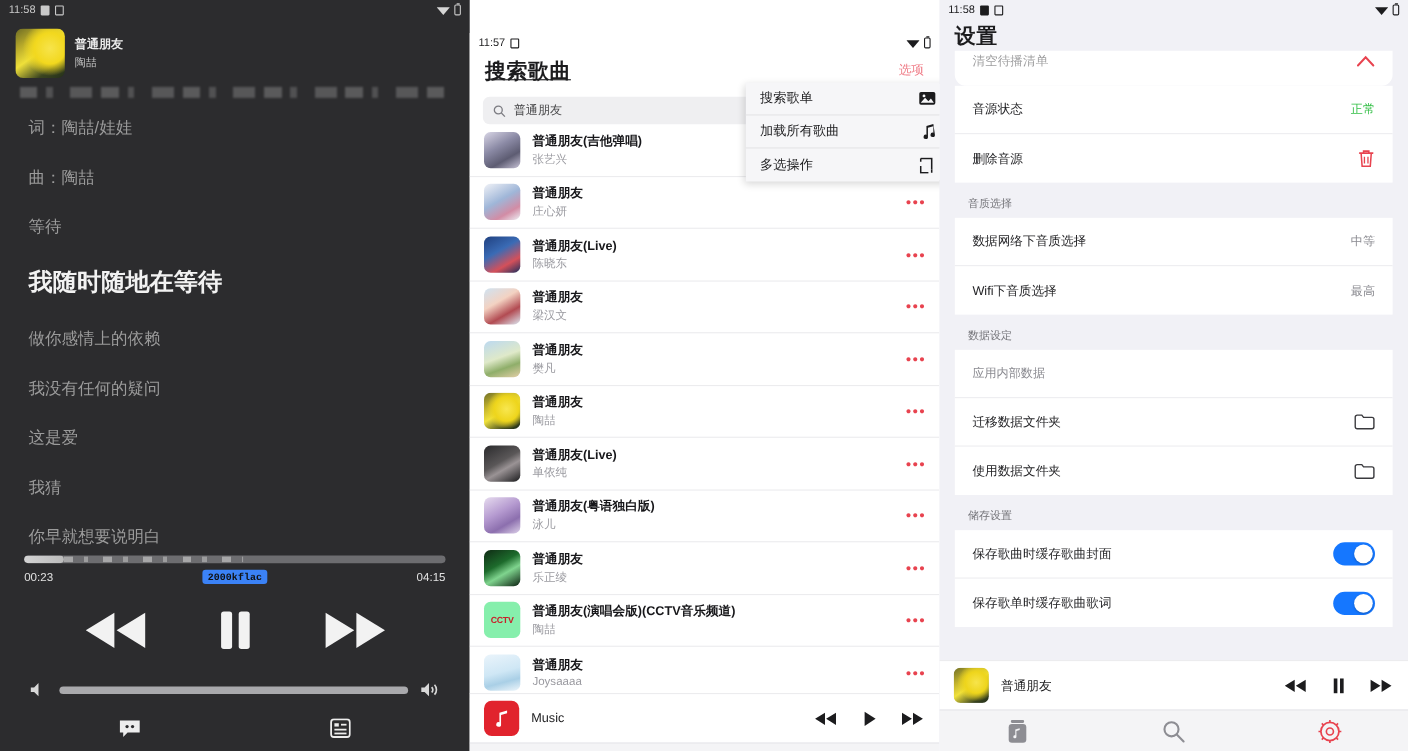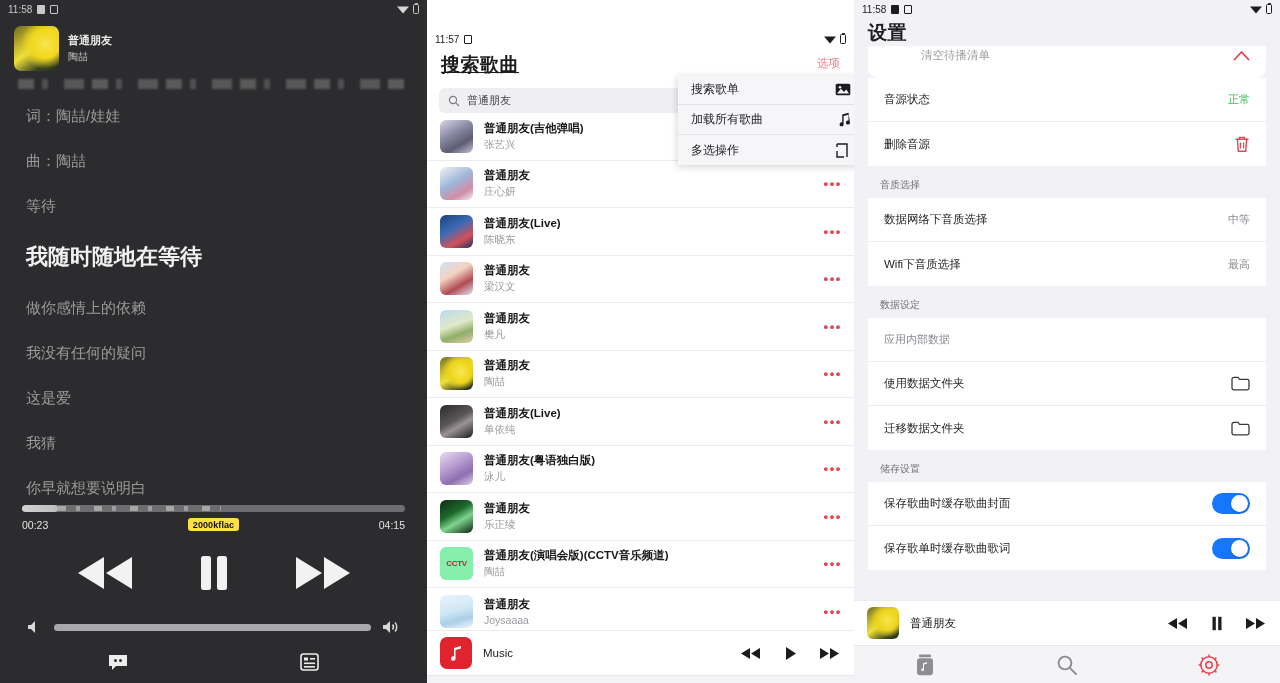--- a/index.html
+++ b/index.html
@@ -54,22 +54,22 @@
   .progress-wrap { position: absolute; left: 0; right: 0; bottom: 0; padding: 0 22px 0 22px; }
   .pbar { height: 7px; border-radius: 4px; background: #6d6d70; position: relative; overflow: hidden; }
   .pbar-fill { position: absolute; left: 0; top: 0; bottom: 0; width: 9.3%;
     background: linear-gradient(90deg,#d3d3d3,#bcbcbc); border-radius: 4px; }
   .pbar-ghost { position:absolute; left:0; top:1px; height:5px; width:52%;
     background: repeating-linear-gradient(90deg, rgba(215,215,215,.55) 0 8px, rgba(109,109,112,0) 8px 18px,
       rgba(215,215,215,.45) 18px 22px, rgba(109,109,112,0) 22px 36px);
     filter: blur(.6px);}
   .times { display: flex; align-items: center; margin-top: 6px; font-size: 10.5px; color: #e2e2e2; }
   .times .sp { flex: 1; }
-  .quality { background: #fde047; color: #111; font-size: 9px; font-weight: 700;
-    padding: 1.5px 5px; border-radius: 3px; letter-spacing: .1px; }
+  .quality { background: #3b82f6; color: #111; font-size: 9px; font-weight: 700;
+    padding: 1.5px 5px; border-radius: 3px; letter-spacing: .1px; font-family: Liberation Mono, monospace; }
 
   .transport { display: flex; align-items: center; justify-content: center; gap: 58px; margin-top: 22px; }
   .tbtn { background: none; border: none; cursor: pointer; padding: 0; line-height: 0; }
   .vol-row { display: flex; align-items: center; gap: 10px; margin-top: 26px; padding: 0 4px; }
   .vol-track { flex: 1; height: 7px; border-radius: 4px; background: #a9a9ac; }
   .bottom-icons { display: flex; align-items: center; margin-top: 18px; padding-bottom: 12px; }
   .bi { flex: 1; display: flex; justify-content: center; }
 
   
   .panel-search {
@@ -478,21 +478,21 @@
             </svg>
         </span>
         <span class="batt"></span>
       </span>
     </div>
 
     <div class="p3-title">设置</div>
 
     <div class="set-scroll">
 
-      <div class="card" style="border-radius:0 0 10px 10px;padding-left:37px;">
+      <div class="card" style="border-radius:0 0 10px 10px;">
         <div class="srow" style="height:32px;align-items:center;">
           <span class="sl" style="opacity:.45;filter:blur(.6px);position:relative;top:-7px;">清空待播清单</span>
           <span style="position:relative;top:-7px;">
             <svg width="17" height="11" viewBox="0 0 17 11">
                 <path d="M1.5 9.5 L8.5 2 L15.5 9.5" stroke="#e8434f" stroke-width="1.8" fill="none" stroke-linecap="round"></path>
               </svg>
           </span>
         </div>
       </div>
 
@@ -524,29 +524,29 @@
           <span class="sv">最高</span>
         </div>
       </div>
 
       <div class="group-label">数据设定</div>
       <div class="card">
         <div class="srow">
           <span class="sv">应用内部数据</span>
         </div>
         <div class="srow">
-          <span class="sl">使用数据文件夹</span>
+          <span class="sl">迁移数据文件夹</span>
           <span>
             <svg width="19" height="15" viewBox="0 0 19 15">
               <path d="M1 3.2 A1.8 1.8 0 0 1 2.8 1.4 H7 L8.6 3.4 H16.2 A1.8 1.8 0 0 1 18 5.2 V12 A1.8 1.8 0 0 1 16.2 13.8 H2.8 A1.8 1.8 0 0 1 1 12 Z" stroke="#3a3a3e" stroke-width="1.3" fill="none"></path>
             </svg>
           </span>
         </div>
         <div class="srow">
-          <span class="sl">迁移数据文件夹</span>
+          <span class="sl">使用数据文件夹</span>
           <span>
             <svg width="19" height="15" viewBox="0 0 19 15">
               <path d="M1 3.2 A1.8 1.8 0 0 1 2.8 1.4 H7 L8.6 3.4 H16.2 A1.8 1.8 0 0 1 18 5.2 V12 A1.8 1.8 0 0 1 16.2 13.8 H2.8 A1.8 1.8 0 0 1 1 12 Z" stroke="#3a3a3e" stroke-width="1.3" fill="none"></path>
             </svg>
           </span>
         </div>
       </div>
 
       <div class="group-label">储存设置</div>
       <div class="card">

